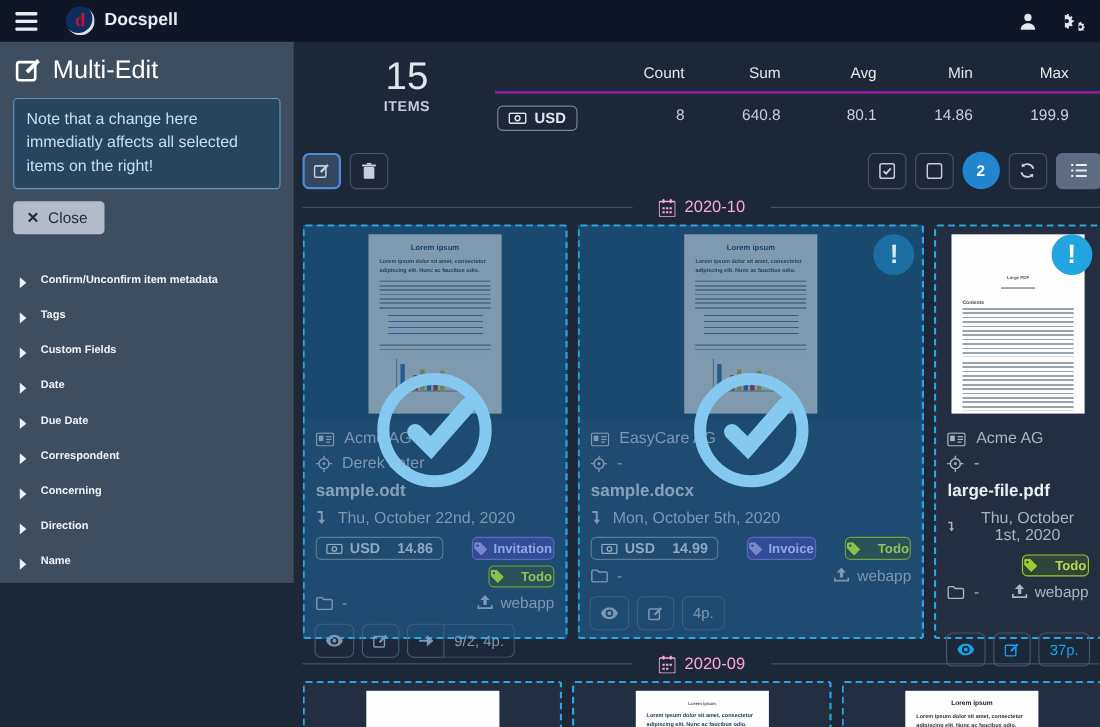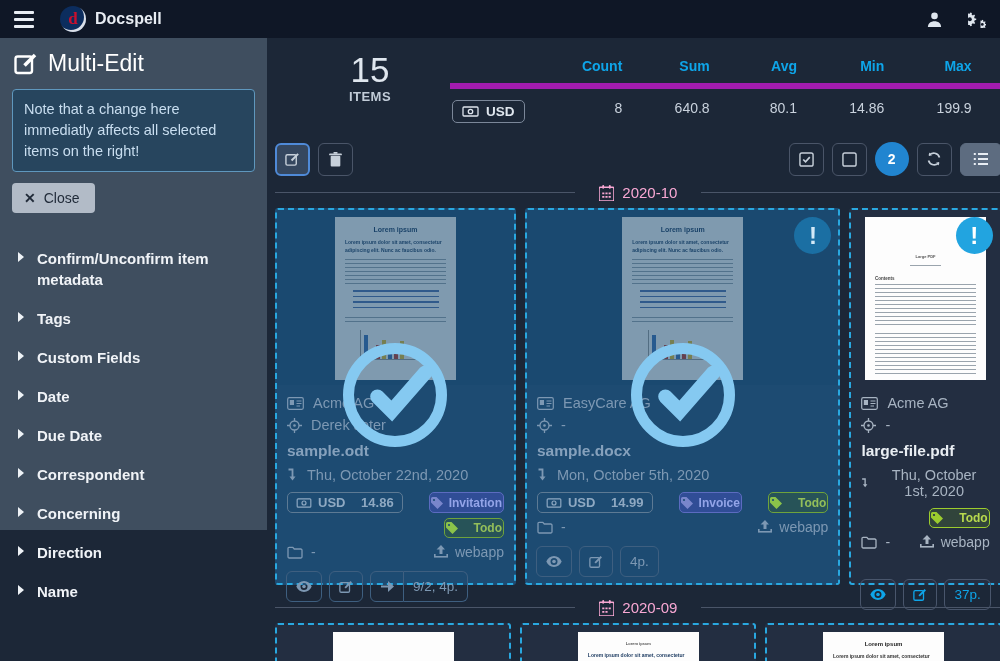--- a/index.html
+++ b/index.html
@@ -18,34 +18,34 @@
   .layout { display:flex; height:492px; }
 
   
   .sidebar { width:267px; background:#3f4e5f; color:#f0f3f7; padding:10px 12px; flex-shrink:0; }
   .sb-title { display:flex; align-items:center; gap:10px; font-size:23px; color:#fff; margin:2px 0 12px 2px; }
   .note-box { background:#27455e; border:1px solid #5f97bd; border-radius:4px; padding:9px 11px; color:#c9def0; font-size:14.5px; line-height:1.45; margin-bottom:11px; }
   .close-btn { display:inline-flex; align-items:center; gap:8px; background:#b2bbc7; color:#1f2937; border:none; border-radius:4px; padding:7px 15px 7px 12px; font-size:14px; font-family:inherit; cursor:pointer; margin-bottom:14px; }
   .sb-menu { margin-top:12px; }
   .sb-item { display:flex; gap:13px; padding:9px 2px 9px 6px; cursor:pointer; align-items:flex-start; }
   .caret { width:0; height:0; border-left:6px solid #eef2f6; border-top:5px solid transparent; border-bottom:5px solid transparent; margin-top:4px; flex-shrink:0; }
-  .sb-label { font-weight:bold; font-size:15px; line-height:1.4; }
+  .sb-label { font-weight:bold; font-size:10px; line-height:1.4; }
 
   
   .main { flex:1; padding:8px 8px 0 8px; position:relative; }
 
   
   .stats { display:flex; align-items:flex-start; margin:6px 0 10px 0; }
   .items-block { width:120px; margin-left:35px; text-align:center; color:#dfe6ee; }
   .items-count { font-size:35px; line-height:1.05; }
   .items-label { font-size:13px; font-weight:bold; color:#c2ccd8; letter-spacing:.5px; }
   .stats-table { flex:1; margin-left:20px; margin-top:2px; }
   .st-row { display:flex; }
   .st-cell { flex:1; text-align:right; padding:4px 30px 9px 0; font-size:14px; color:#c9d2dd; }
-  .st-row.hdr .st-cell { font-weight:bold; color:#0ea5e9; border-bottom:6px solid #a21caf; }
+  .st-row.hdr .st-cell { font-weight:normal; color:#e5e5e5; border-bottom:2px solid #a21caf; }
   .st-cell.first { flex:0 0 115px; text-align:left; padding-left:2px; }
   .st-row.vals .st-cell { padding-top:11px; }
   .badge-outline { display:inline-flex; align-items:center; gap:7px; border:1px solid #7b8799; border-radius:5px; padding:3px 9px; font-size:13.5px; font-weight:bold; color:#dfe6ee; }
 
   
   .toolbar { display:flex; align-items:center; margin:4px 0 8px 0; }
   .tb-btn { width:35px; height:33px; border:1px solid #4a5568; background:transparent; border-radius:6px; display:flex; align-items:center; justify-content:center; color:#c7d0da; cursor:pointer; margin-right:8px; }
   .tb-btn.hl { border:2px solid #4f8ad8; background:#35475f; }
   .tb-btn.active { background:#5d6c80; border-color:#5d6c80; color:#e8edf3; }
   .tb-right { margin-left:auto; display:flex; align-items:center; }

